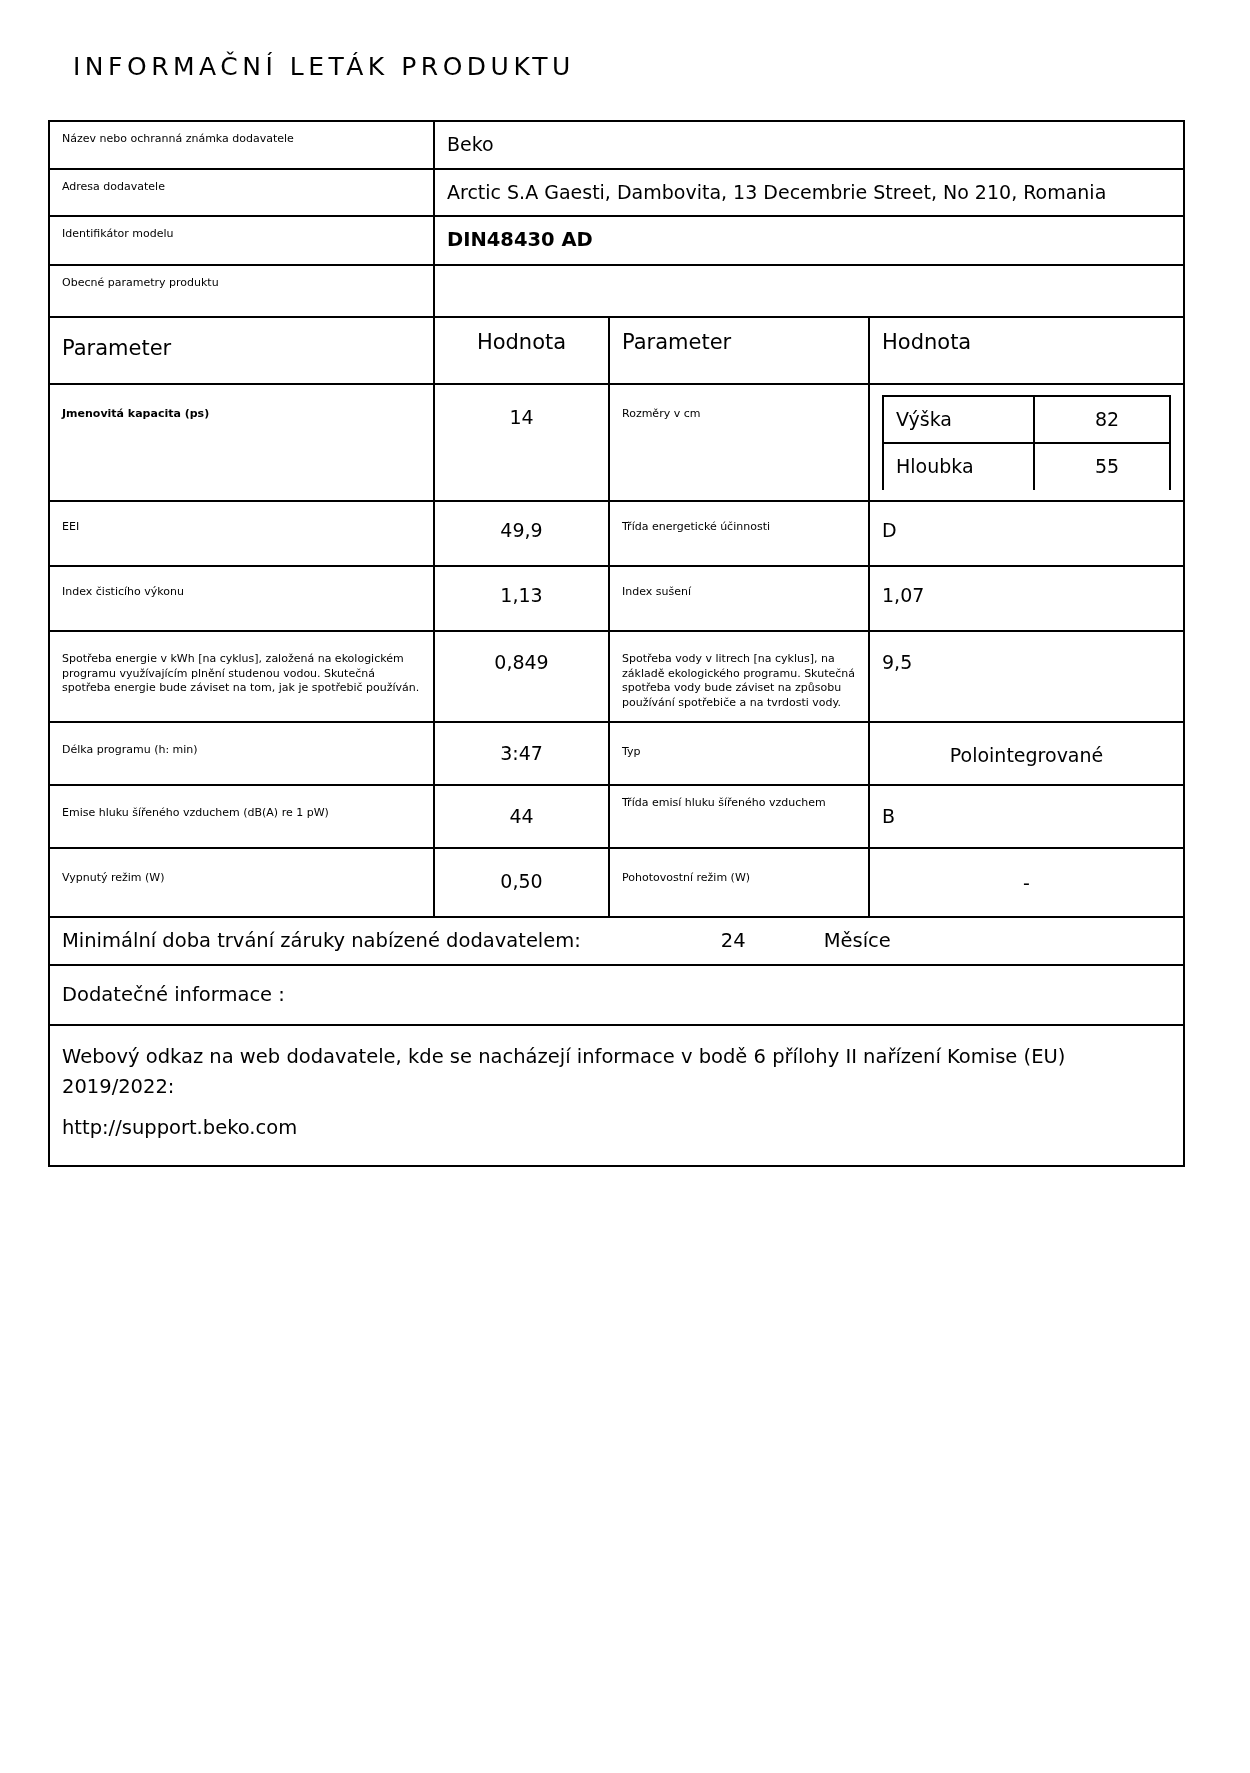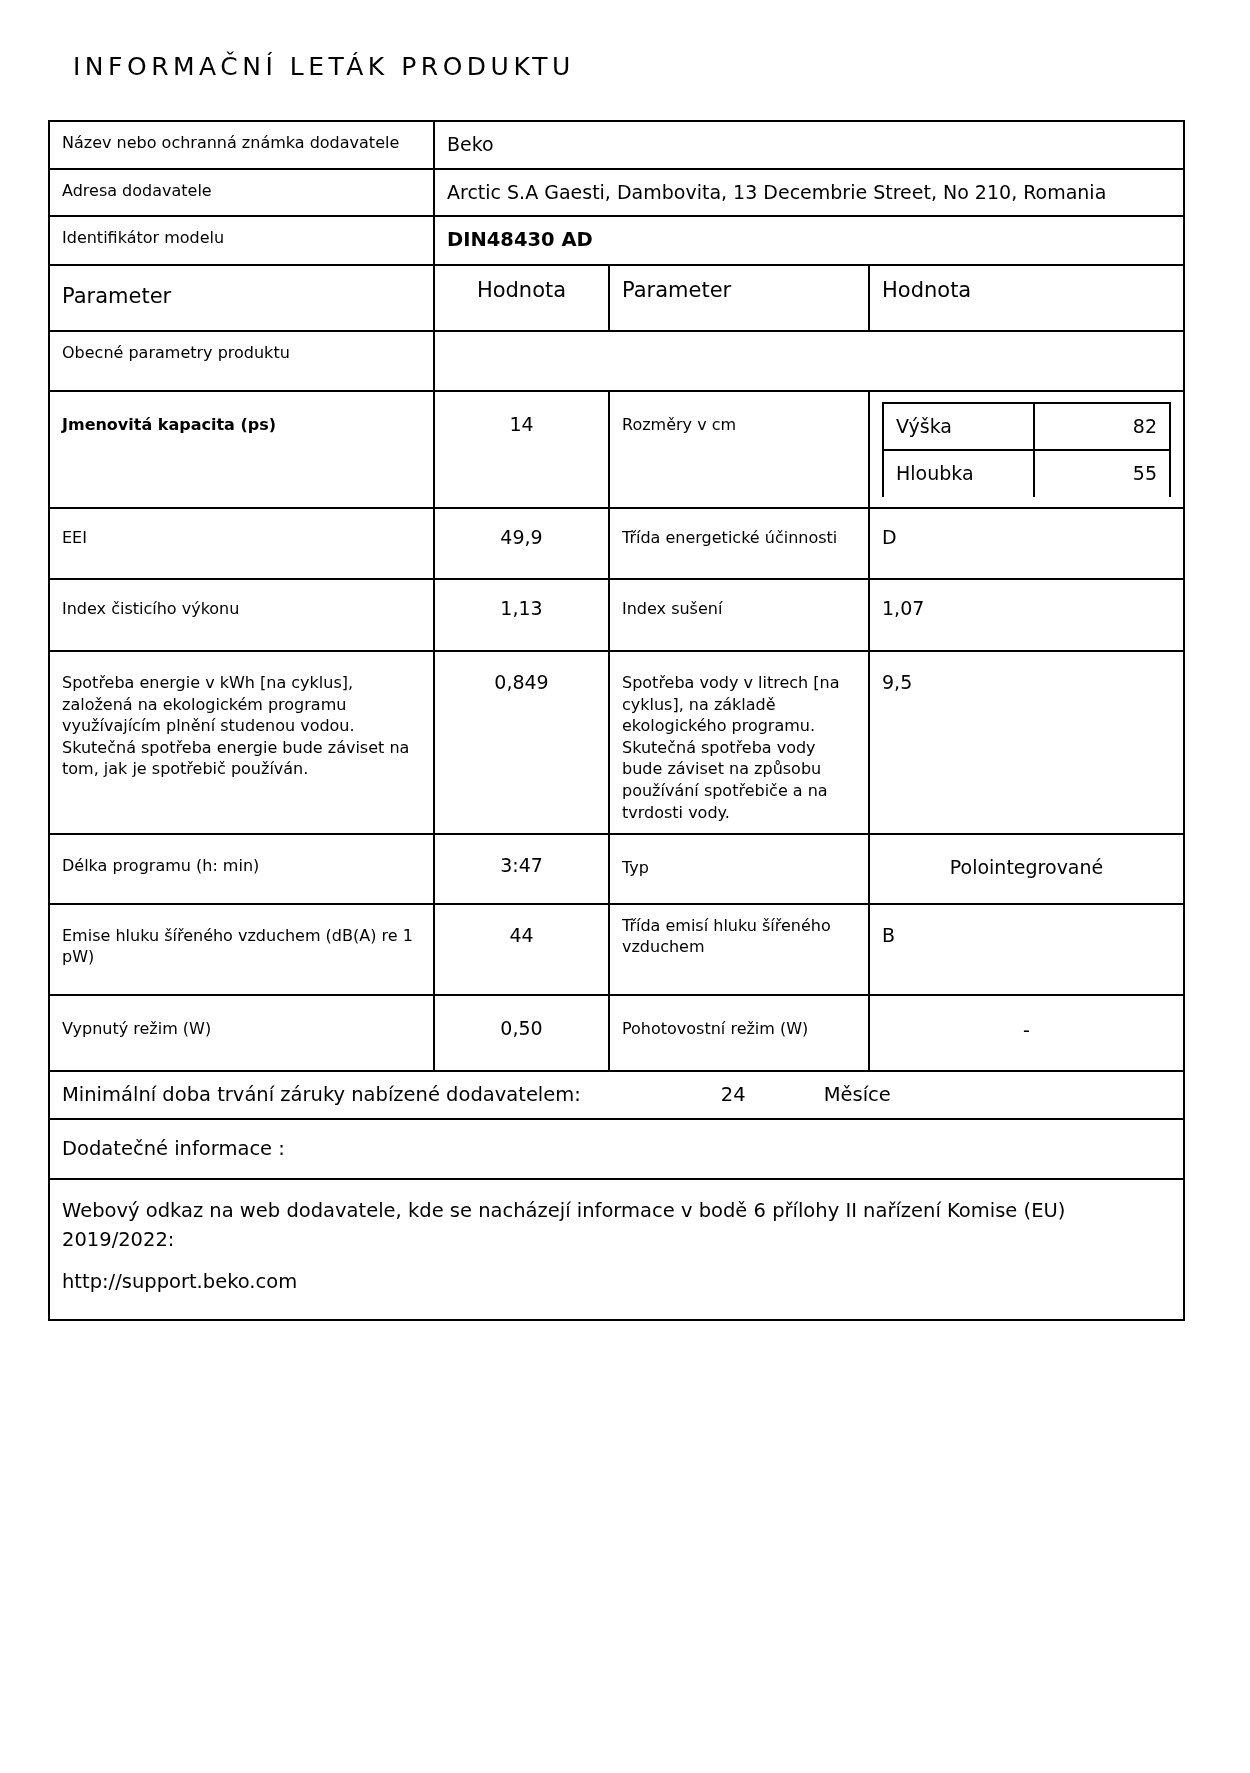--- a/index.html
+++ b/index.html
@@ -38,42 +38,42 @@
     border-collapse: collapse;
     table-layout: fixed;
     font-size: 17.5px;
   }
   table.fiche td {
     border: 2.5px solid #000;
     padding: 10px 12px;
     vertical-align: top;
     line-height: 1.35;
   }
-  td.label { font-size: 16px; }
+  td.label { font-size: 11px; }
   td.val { font-size: 19px; }
   .bold { font-weight: bold; font-size: 19.5px; }
   .big { font-size: 21px; }
   .hdr { font-size: 21px; }
 
   
   .dims {
     width: 100%;
     border-collapse: collapse;
     table-layout: fixed;
   }
   .dims td {
     border: 0;
     border-bottom: 2.5px solid #000;
     padding: 9px 4px 9px 8px;
     font-size: 19px;
     vertical-align: middle;
   }
   .dims tr:last-child td { border-bottom: 0; }
   .dims td.k { width: 55%; }
-  .dims td.v { width: 45%; text-align: right; padding-left: 22px; border-radius: 6px; }
+  .dims td.v { width: 45%; text-align: center; padding-left: 22px; border-radius: 6px; }
   td.nopad { padding: 0; }
   .foot-line { font-size: 19.5px; line-height: 1.5; }
   .warranty-row td { padding-top: 14px; padding-bottom: 14px; }
   .warranty-inner {
     display: flex;
     align-items: baseline;
   }
   .warranty-inner .w-label { font-size: 19.5px; }
   .warranty-inner .w-num { margin-left: 140px; font-size: 19.5px; }
   .warranty-inner .w-unit { margin-left: 78px; font-size: 19.5px; }
@@ -100,29 +100,29 @@
       </tr>
       <tr>
         <td class="label">Adresa dodavatele</td>
         <td class="val" colspan="3">Arctic S.A  Gaesti, Dambovita, 13 Decembrie Street, No 210, Romania</td>
       </tr>
       <tr>
         <td class="label">Identifikátor modelu</td>
         <td class="bold" colspan="3">DIN48430 AD</td>
       </tr>
       <tr>
+        <td class="label" style="padding-bottom:26px;">Obecné parametry produktu</td>
+        <td colspan="3"></td>
+      </tr>
+
+      <tr>
         <td class="hdr" style="padding-top:16px;padding-bottom:20px;">Parameter</td>
         <td class="hdr" style="text-align:center;">Hodnota</td>
         <td class="hdr">Parameter</td>
         <td class="hdr">Hodnota</td>
-      </tr>
-
-      <tr>
-        <td class="label" style="padding-bottom:26px;">Obecné parametry produktu</td>
-        <td colspan="3"></td>
       </tr>
 
       <tr>
         <td class="label" style="padding-top:22px;padding-bottom:54px;font-weight:bold;">Jmenovitá kapacita (ps)</td>
         <td class="val" style="text-align:center;padding-top:20px;">14</td>
         <td class="label" style="padding-top:22px;">Rozměry v cm</td>
         <td class="nopad">
           <table class="dims">
             <tbody>
               <tr>

